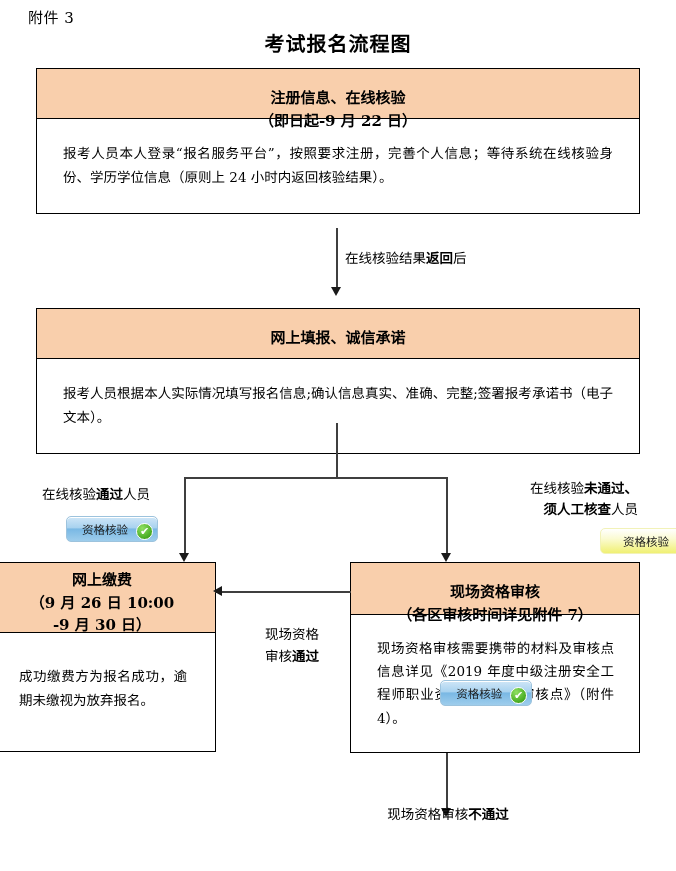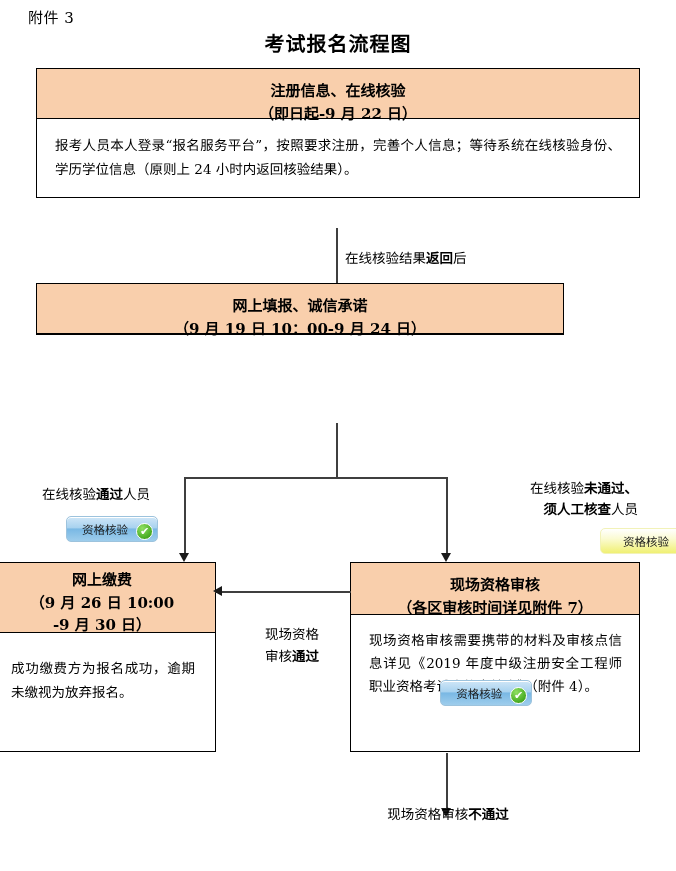--- a/index.html
+++ b/index.html
@@ -44,39 +44,39 @@
     box-sizing: border-box;
     background: #ffffff;
   }
   .pbox-head {
     background: #F9CFAC;
     border-bottom: 1px solid #000000;
     text-align: center;
     font-weight: bold;
     font-size: 15px;
     line-height: 1.5;
-    padding: 11px 4px 6px 4px;
+    padding: 18px 4px 6px 4px;
     box-sizing: border-box;
   }
   .pbox-head .ln { display: block; }
   .pbox-body {
     padding: 7px 10px 8px 10px;
     font-size: 13.5px;
     line-height: 1.75;
     box-sizing: border-box;
     text-align: justify;
   }
-  .pbox-body p { margin: 8px; }
+  .pbox-body p { margin: 16px; }
   b, .b { font-weight: bold; text-align: right; }
 
   
   #box-register { left: 36px;  top: 68px;  width: 604px; }
   #box-register .pbox-head { height: 50px; }
 
-  #box-online-apply { left: 36px; top: 283px; width: 528px; }
+  #box-online-apply { left: 36px; top: 308px; width: 604px; }
   #box-online-apply .pbox-head { height: 50px; }
   #box-online-apply .pbox-body { min-height: 70px; }
 
   #box-payment { left: -12px; top: 562px; width: 228px; }
   #box-payment .pbox-head {
     height: 70px;
     padding-top: 6px;
     font-size: 15px;
   }
   #box-payment .pbox-body {
@@ -219,21 +219,23 @@
 
   
   <div class="abs vline" id="conn1-line"></div>
   <div class="abs arrow-down" id="conn1-arrow"></div>
   <div class="abs" id="conn1-label"><span>在线核验结果</span><b>返回</b><span>后</span></div>
 
   
   <div class="abs pbox" id="box-online-apply">
     <div class="pbox-head">
       <span class="ln">网上填报、诚信承诺</span>
-      <span class="ln">（9 月 19 日 10：00-9 月 24 日）</span>
+    </div>
+    <div class="pbox-body">
+      <p>报考人员根据本人实际情况填写报名信息;确认信息真实、准确、完整;签署报考承诺书（电子文本）。</p>
     </div>
   </div>
 
   
   <div class="abs vline" id="conn2-stem"></div>
   <div class="abs hline" id="conn2-bar"></div>
   <div class="abs vline" id="conn2-left-drop"></div>
   <div class="abs arrow-down" id="conn2-left-arrow"></div>
   <div class="abs vline" id="conn2-right-drop"></div>
   <div class="abs arrow-down" id="conn2-right-arrow"></div>

